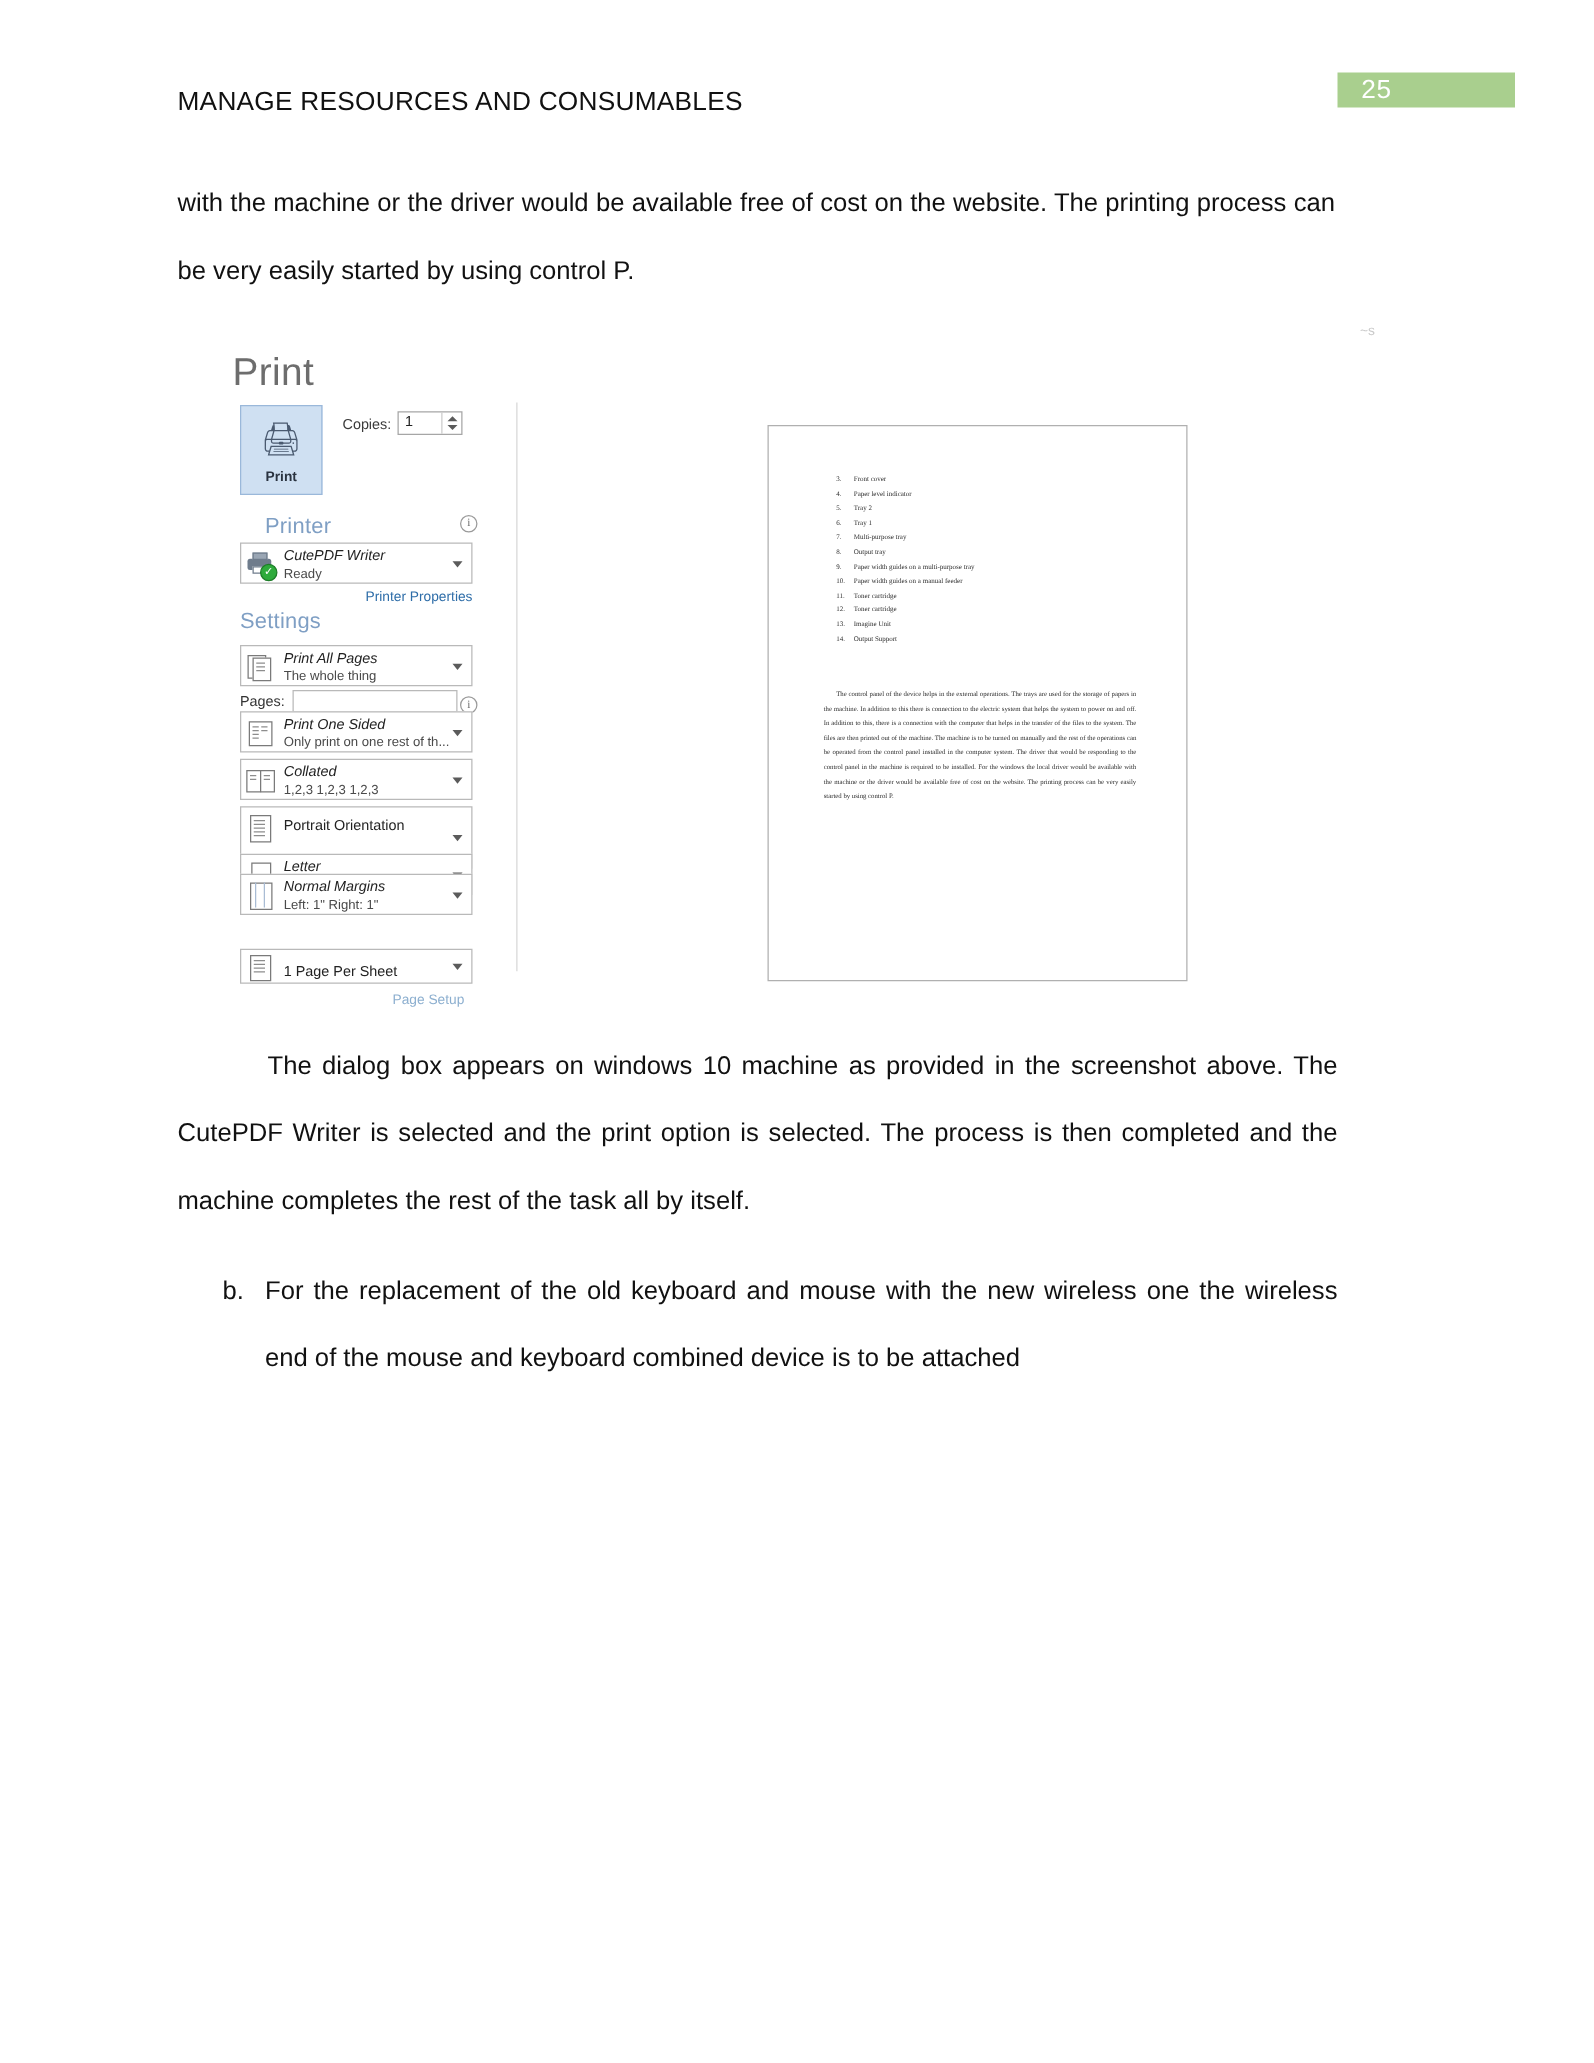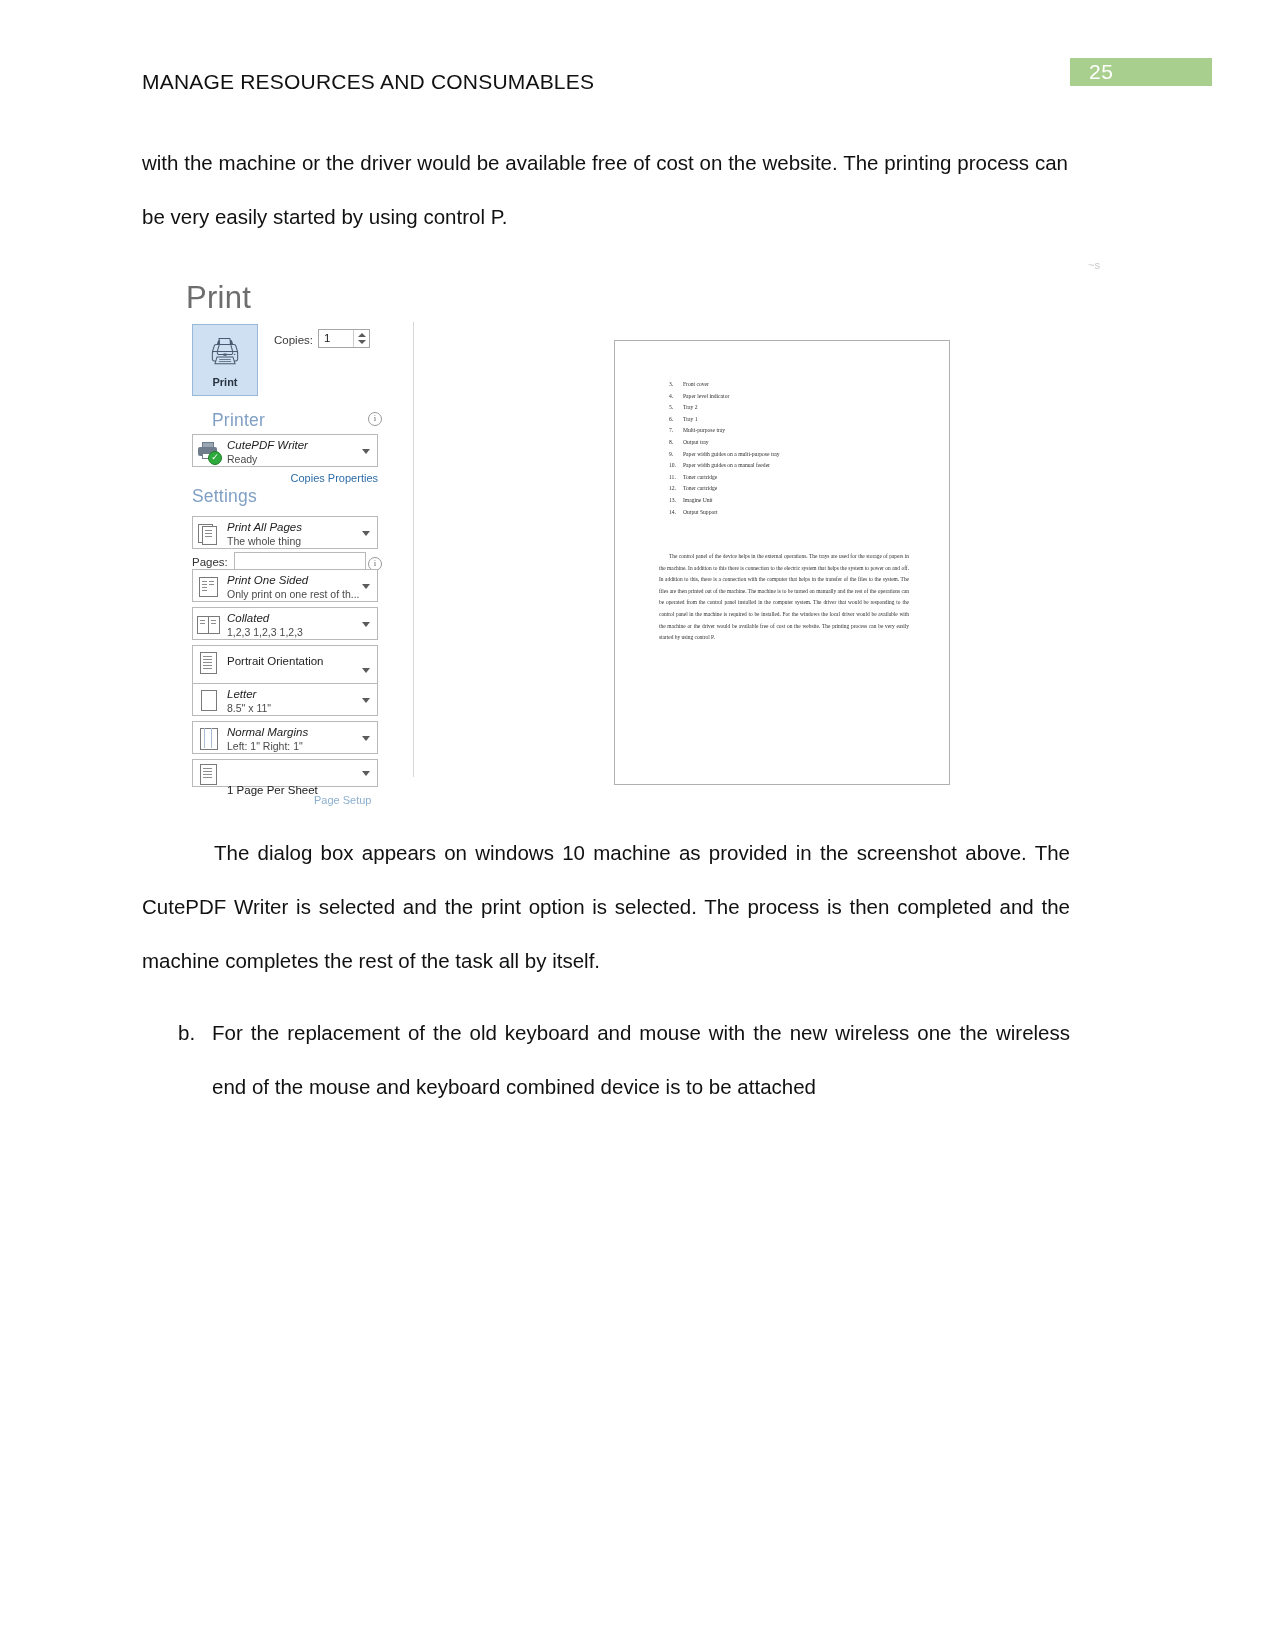--- a/index.html
+++ b/index.html
@@ -200,21 +200,21 @@
     border-left: 4px solid transparent; border-right: 4px solid transparent;
     border-top: 5px solid #5b5b5b;
   }
 
   .combo.printer  { top: 110px; height: 33px; }
   .combo.pages-sel{ top: 192px; height: 33px; }
   .combo.sides    { top: 245px; height: 33px; }
   .combo.collate  { top: 283px; height: 33px; }
   .combo.orient   { top: 321px; height: 50px; }
   .combo.paper    { top: 359px; height: 33px; }
-  .combo.margins  { top: 397px; height: 33px; }
+  .combo.margins  { top: 375px; height: 33px; }
   .combo.perSheet { top: 435px; height: 28px; }
 
   .printer-props {
     position: absolute; right: 8px; top: 148px;
     font-size: 11px; color: #2e6da8;
   }
   .page-setup {
     position: absolute; left: 128px; top: 470px;
     font-size: 11px; color: #2e6da8;
     opacity: 0.55;
@@ -352,21 +352,21 @@
         <span class="printer-glyph">
           <span class="body"></span><span class="top"></span><span class="out"></span>
           <span class="check-badge">✓</span>
         </span>
       </span>
       <span class="ct1">CutePDF Writer</span>
       <span class="ct2">Ready</span>
       <span class="carat"></span>
     </div>
 
-    <a class="printer-props">Copies Properties</a>
+    <a class="printer-props">Printer Properties</a>
 
     <div class="sect-head settings">Settings</div>
 
     <div class="combo pages-sel">
       <span class="ci">
         <span class="glyph">
           <span class="sheet" style="left:1px;top:2px;width:13px;height:17px;"></span>
           <span class="sheet" style="left:5px;top:4px;width:13px;height:17px;"></span>
           <span class="ln" style="left:8px;top:8px;width:7px;"></span>
           <span class="ln" style="left:8px;top:11px;width:7px;"></span>
@@ -457,21 +457,21 @@
     <div class="combo perSheet">
       <span class="ci" style="top:3px;">
         <span class="glyph">
           <span class="sheet" style="left:3px;top:1px;width:15px;height:19px;"></span>
           <span class="ln" style="left:6px;top:5px;width:9px;"></span>
           <span class="ln" style="left:6px;top:8px;width:9px;"></span>
           <span class="ln" style="left:6px;top:11px;width:9px;"></span>
           <span class="ln" style="left:6px;top:14px;width:9px;"></span>
         </span>
       </span>
-      <span class="ct-single" style="top:24px;text-align:center;">1 Page Per Sheet</span>
+      <span class="ct-single" style="top:12px;text-align:center;">1 Page Per Sheet</span>
       <span class="carat"></span>
     </div>
 
     <a class="page-setup">Page Setup</a>
   </div>
 
   <div class="preview-page">
     <ul class="pv-list">
       <li><span class="n">3.</span><span>Front cover</span></li>
       <li><span class="n">4.</span><span>Paper level indicator</span></li>

